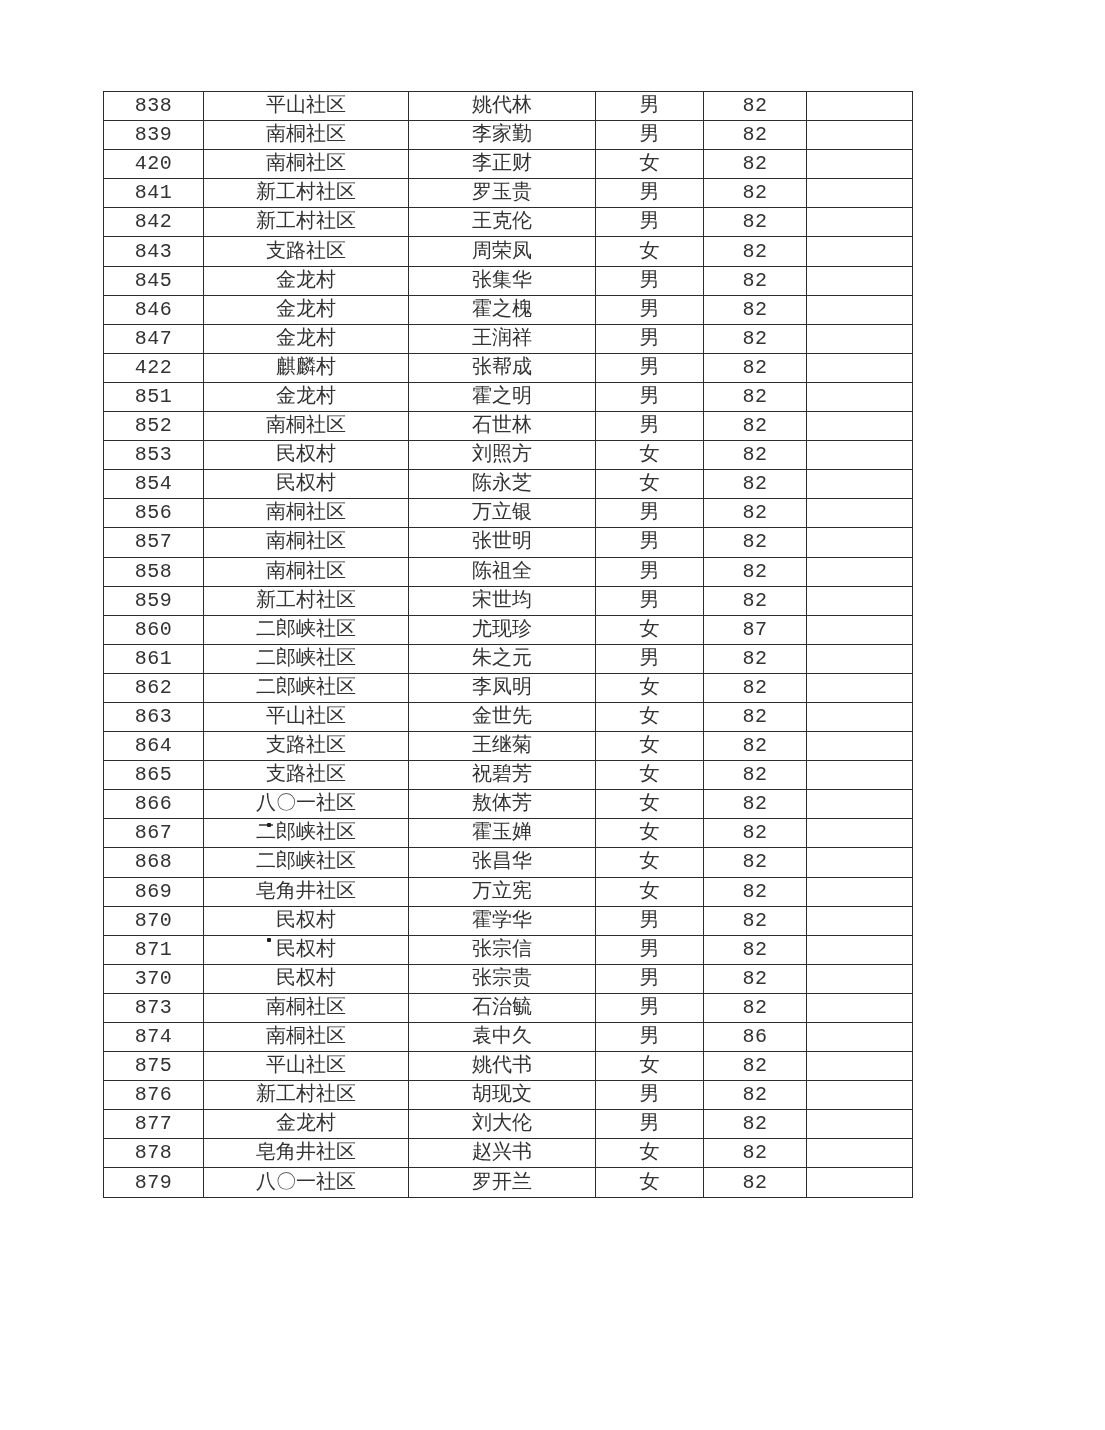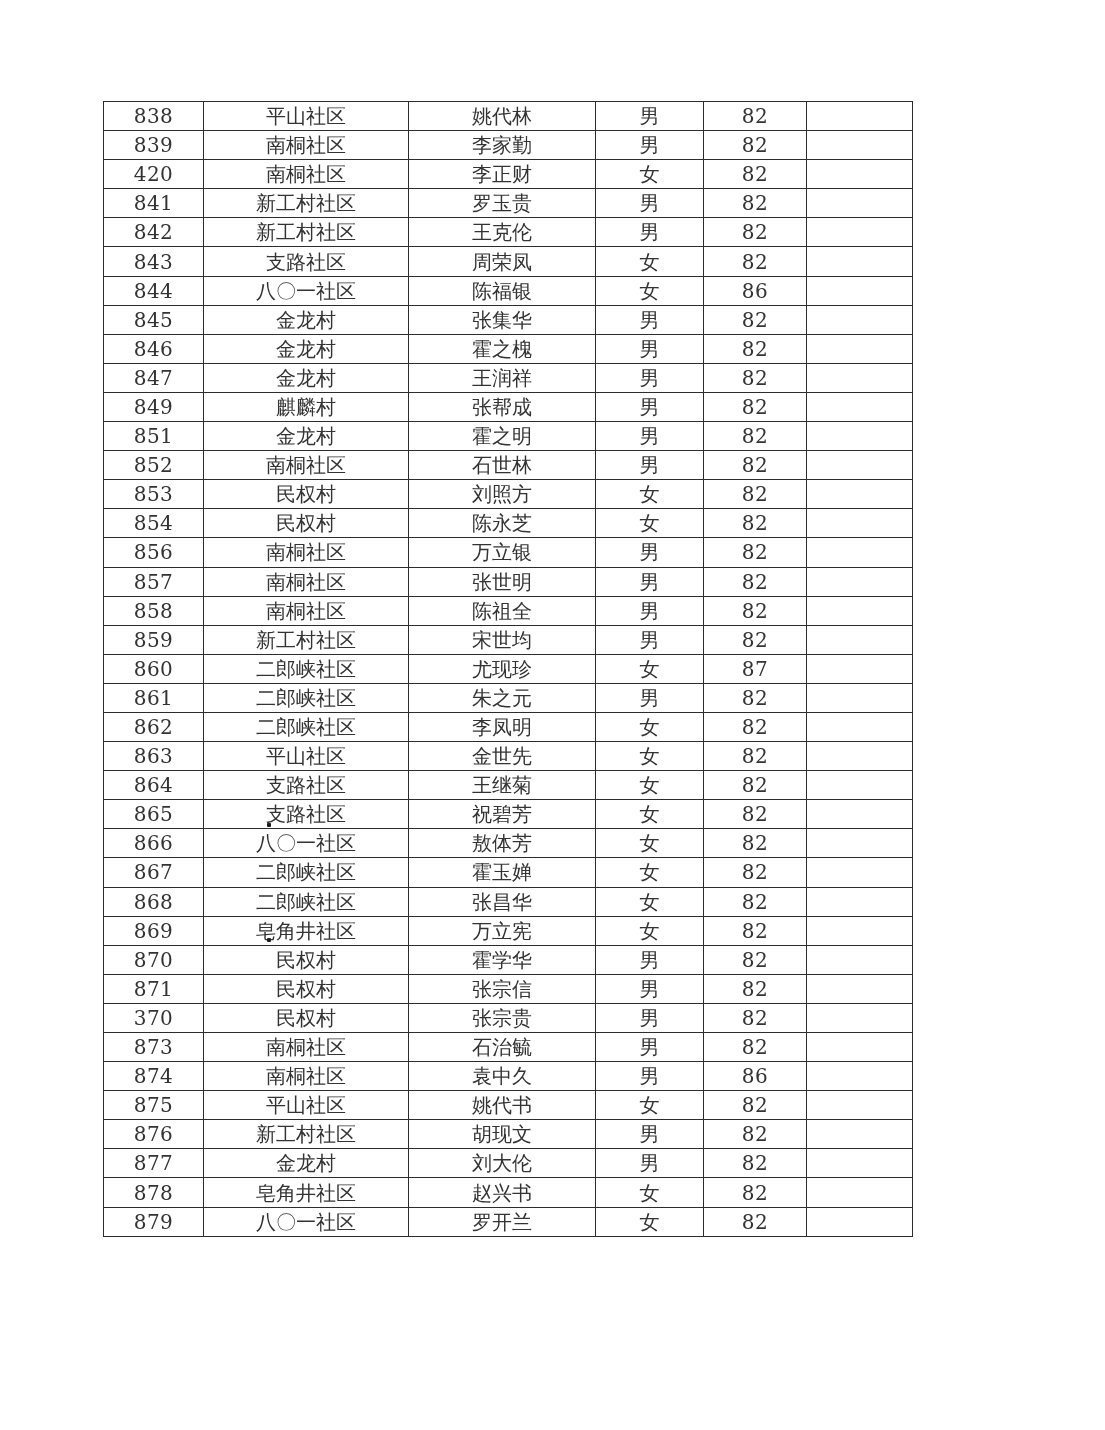--- a/index.html
+++ b/index.html
@@ -7,24 +7,25 @@
     width:1105px;height:1430px;
     background:#ffffff;
     font-family:"DejaVu Serif","Liberation Serif",serif;
     color:#303030;
     position:relative;
     overflow:hidden;
   }
   .page{position:absolute;inset:0;background:#ffffff;}
   table.records{
     position:absolute;
-    left:103px;top:101px;
+    left:103px;top:91px;
     width:809px;
     border-collapse:collapse;
     table-layout:fixed;
+    font-family:Liberation Mono, monospace;
   }
   table.records td{
     border:1px solid #2c2c2c;
     height:28.1px;
     padding:0;
     text-align:center;
     vertical-align:middle;
     font-size:20px;
     line-height:28px;
     white-space:nowrap;
@@ -101,28 +102,20 @@
   </tr>
         <tr>
     <td class="c-num">843</td>
     <td class="c-community">支路社区</td>
     <td class="c-name">周荣凤</td>
     <td class="c-gender">女</td>
     <td class="c-age">82</td>
     <td class="c-blank"></td>
   </tr>
         <tr>
-    <td class="c-num">844</td>
-    <td class="c-community">八〇一社区</td>
-    <td class="c-name">陈福银</td>
-    <td class="c-gender">女</td>
-    <td class="c-age">86</td>
-    <td class="c-blank"></td>
-  </tr>
-        <tr>
     <td class="c-num">845</td>
     <td class="c-community">金龙村</td>
     <td class="c-name">张集华</td>
     <td class="c-gender">男</td>
     <td class="c-age">82</td>
     <td class="c-blank"></td>
   </tr>
         <tr>
     <td class="c-num">846</td>
     <td class="c-community">金龙村</td>
@@ -133,21 +126,21 @@
   </tr>
         <tr>
     <td class="c-num">847</td>
     <td class="c-community">金龙村</td>
     <td class="c-name">王润祥</td>
     <td class="c-gender">男</td>
     <td class="c-age">82</td>
     <td class="c-blank"></td>
   </tr>
         <tr>
-    <td class="c-num">849</td>
+    <td class="c-num">422</td>
     <td class="c-community">麒麟村</td>
     <td class="c-name">张帮成</td>
     <td class="c-gender">男</td>
     <td class="c-age">82</td>
     <td class="c-blank"></td>
   </tr>
         <tr>
     <td class="c-num">851</td>
     <td class="c-community">金龙村</td>
     <td class="c-name">霍之明</td>

